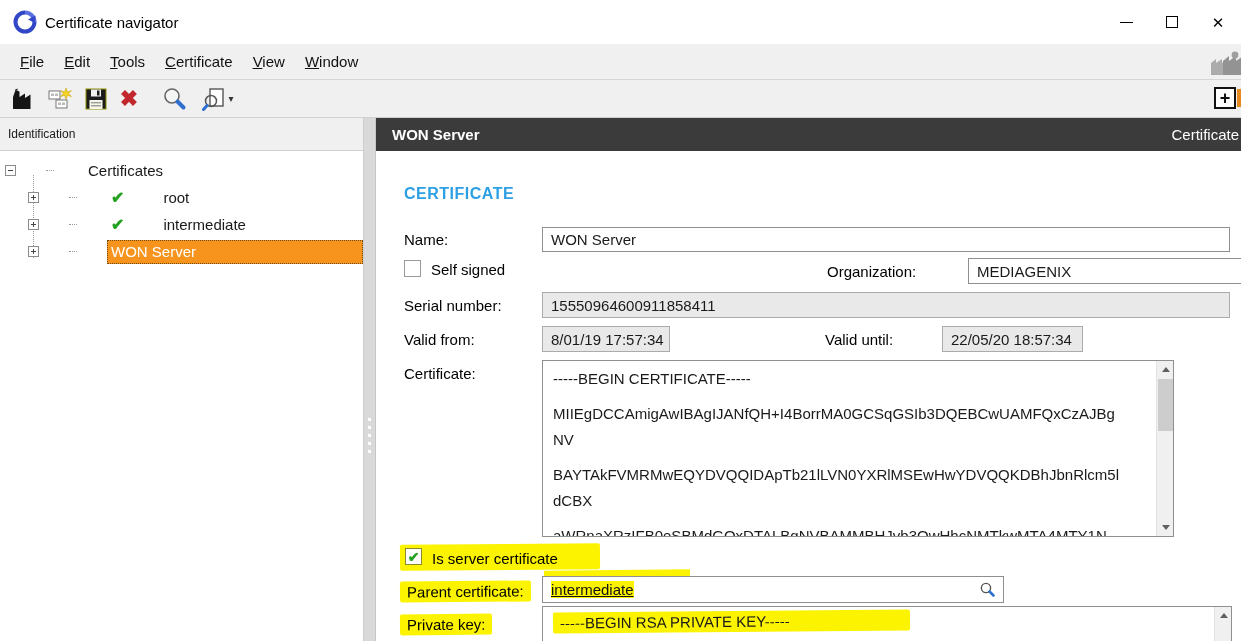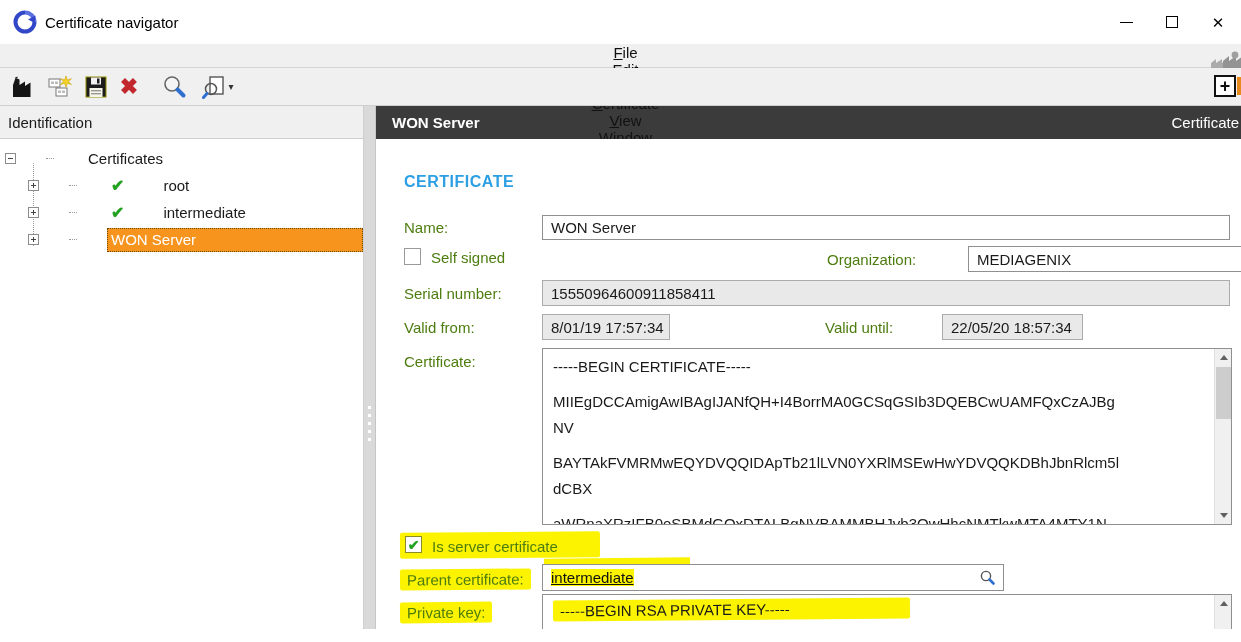--- a/index.html
+++ b/index.html
@@ -10,22 +10,22 @@
   .titlebar { height:44px; background:#ffffff; display:flex; align-items:center; position:relative;text-align:right; }
   .app-icon { width:24px; height:24px; margin:0 8px 0 13px; flex:0 0 auto; }
   .title-text { font-size:15px; color:#000; }
   .win-controls { position:absolute; right:0; top:0; height:44px; display:flex; align-items:center; }
   .win-btn { width:46px; height:44px; display:flex; align-items:center; justify-content:center; cursor:default; }
   .glyph-min { width:13px; height:0; border-top:1.5px solid #000; display:inline-block; }
   .glyph-max { width:12px; height:12px; border:1.5px solid #000; display:inline-block; }
   .glyph-close { font-size:15px; color:#000; line-height:1; }
 
   
-  .menubar { height:24px; background:#f0f0f0; border-bottom:1px solid #d5d5d5;
-    display:flex; align-items:center; padding-left:10px; position:relative;flex-direction:column; }
+  .menubar { height:36px; background:#f0f0f0; border-bottom:1px solid #d5d5d5;
+    display:flex; align-items:center; padding-left:10px; position:relative; }
   .menu-item { padding:0 10px; font-size:15px; color:#111; }
   .menu-item u { text-decoration:underline; }
   .menubar-right-icon { position:absolute; right:-6px; top:5px; width:40px; height:28px; opacity:.95; }
 
   
   .toolbar { height:38px; background:#f0f0f0; border-bottom:1px solid #d0d0d0;
     display:flex; align-items:center; padding-left:6px; position:relative; }
   .tool-btn { width:36px; height:32px; display:flex; align-items:center; justify-content:center; }
   .tool-btn.narrow { width:30px; }
   .delete-glyph { color:#C1272D; font-size:22px; font-weight:bold; line-height:1; }
@@ -33,21 +33,21 @@
   .toolbar-right { position:absolute; right:0; top:0; height:38px; width:30px; overflow:hidden; }
   .plus-box { position:absolute; right:5px; top:7px; width:22px; height:22px; border:2px solid #111;
     background:#fff; display:flex; align-items:center; justify-content:center;
     font-weight:bold; font-size:18px; color:#111; line-height:1; }
   .orange-sliver { position:absolute; right:0; top:9px; width:4px; height:18px; background:#E8891D; }
 
   
   .main { display:flex; height:523px; }
   .sidebar { width:363px; flex:0 0 auto; background:#fff; }
   .sidebar-header { height:33px; background:#f0f0f0; border-bottom:1px solid #d0d0d0;
-    display:flex; align-items:center; padding-left:8px; font-size:15px; }
+    display:flex; align-items:center; padding-left:8px; font-size:12px; }
   .tree { position:relative; padding-top:6px; }
   .tree-row { position:relative; height:27px; display:flex; align-items:center;gap:30px; }
   .expand-box { width:11px; height:11px; border:1px solid #8c8c8c; background:#fff; position:relative; flex:0 0 auto; }
   .expand-box::before { content:""; position:absolute; left:2px; top:4px; width:5px; height:1px; background:#444; }
   .expand-box.plus::after { content:""; position:absolute; left:4px; top:2px; width:1px; height:5px; background:#444; }
   .stub { width:8px; border-top:1px dotted #999; flex:0 0 auto; }
   .vline { position:absolute; left:33px; top:24px; height:83px; border-left:1px dotted #999; }
   .check-glyph { color:#23A121; font-weight:bold; font-size:16px; margin:0 5px 0 4px; }
   .tree-label { padding:2px 4px; }
   .row-selected { background:#F7941E; color:#fff; outline:1px dotted #6b4a00; outline-offset:-1px;
@@ -62,30 +62,30 @@
   .detail { flex:1; display:flex; flex-direction:column; overflow:hidden; }
   .detail-header { height:33px; background:#3B3B3B; color:#fff; display:flex; align-items:center;
     padding:0 6px 0 16px; }
   .detail-header .dh-title { font-weight:bold; font-size:15px; }
   .detail-header .dh-right { margin-left:auto; font-size:15px; margin-right:-4px; }
   .detail-content { position:relative; flex:1; background:#fff; overflow:hidden; }
 
   .section-title { position:absolute; left:28px; top:34px; color:#2D9FE3; font-weight:bold;
     font-size:16px; letter-spacing:.5px; }
 
-  .flabel { position:absolute; font-size:15px; color:#4d7c0f; white-space:nowrap; }
+  .flabel { position:absolute; font-size:15px; color:#000000; white-space:nowrap; }
   .finput { position:absolute; background:#fff; border:1px solid #8f8f8f; font-size:15px;
     padding:2px 8px; display:flex; align-items:center; white-space:nowrap; overflow:hidden; }
   .fread  { position:absolute; background:#e9e9e9; border:1px solid #ababab; font-size:15px;
     padding:2px 8px; display:flex; align-items:center; white-space:nowrap; overflow:hidden; }
   .checkbox { position:absolute; width:17px; height:17px; background:#fff; border:1px solid #9a9a9a;
     display:flex; align-items:center; justify-content:center; }
   .checkbox .check-glyph { margin:0; font-size:14px; }
 
-  .certbox { position:absolute; left:166px; top:209px; width:690px; height:177px;
+  .certbox { position:absolute; left:166px; top:209px; width:632px; height:177px;
     border:1px solid #8f8f8f; background:#fff; display:flex; }
   .certtext { flex:1; padding:5px 10px; overflow:hidden; }
   .cert-par { white-space:pre-wrap; word-break:break-all; line-height:26px; margin-bottom:9px;
     font-size:15px; }
   .scrollbar { width:17px; background:#f0f0f0; border-left:1px solid #e2e2e2; position:relative; flex:0 0 auto; }
   .sb-up, .sb-down { position:absolute; left:0; width:17px; height:17px; display:flex;
     align-items:center; justify-content:center; }
   .sb-up { top:0; } .sb-down { bottom:0; }
   .tri-up { width:0; height:0; border-left:4px solid transparent; border-right:4px solid transparent;
     border-bottom:5px solid #606060; }

